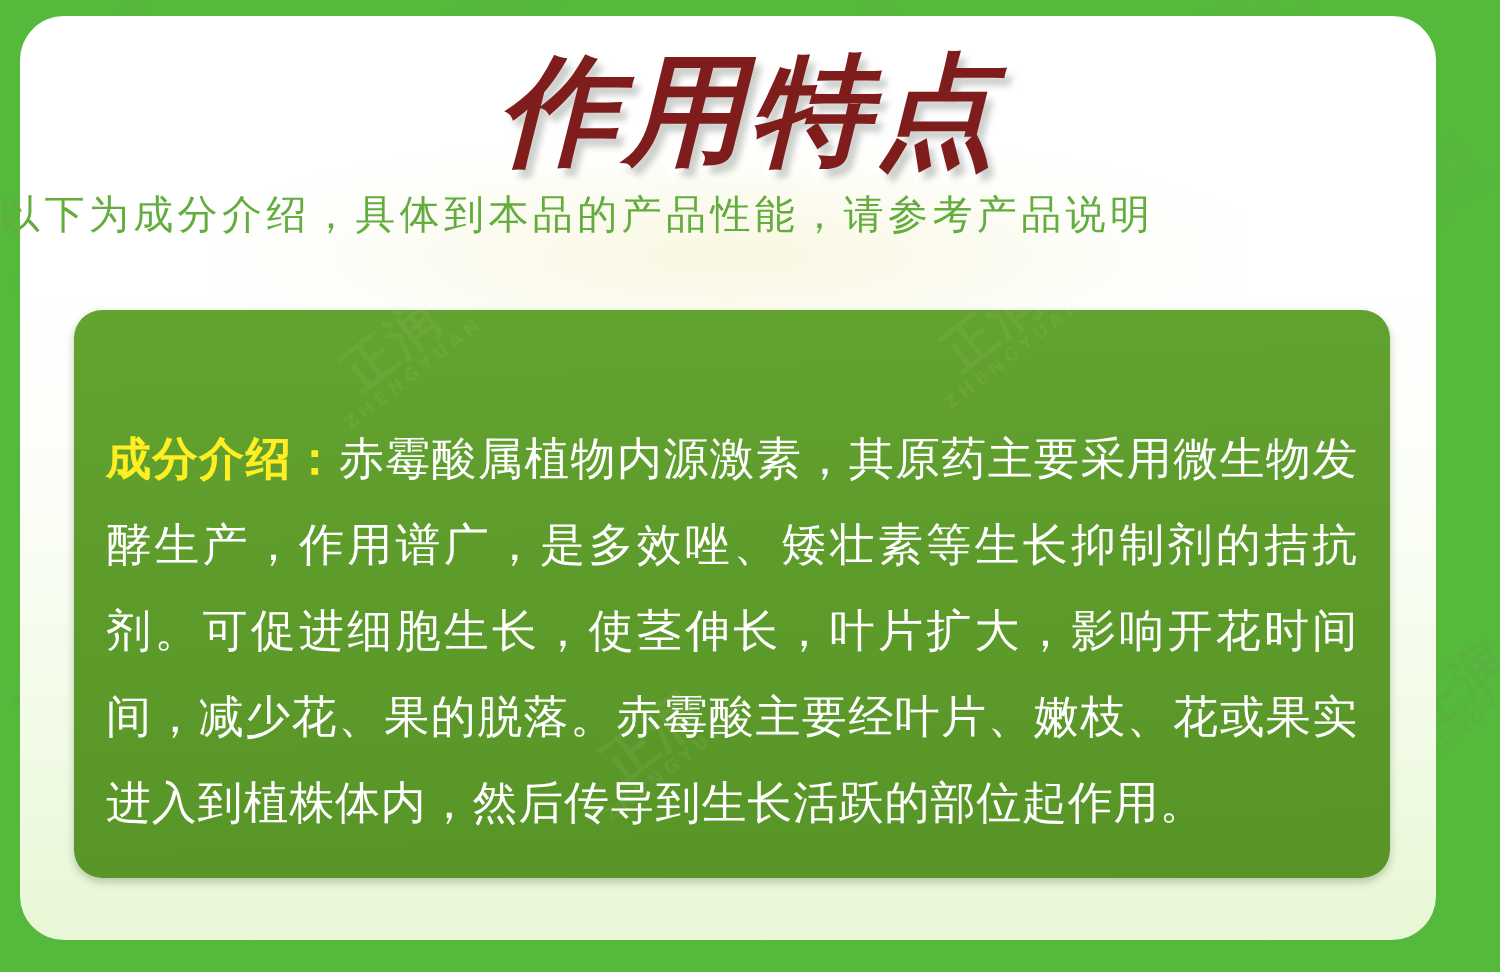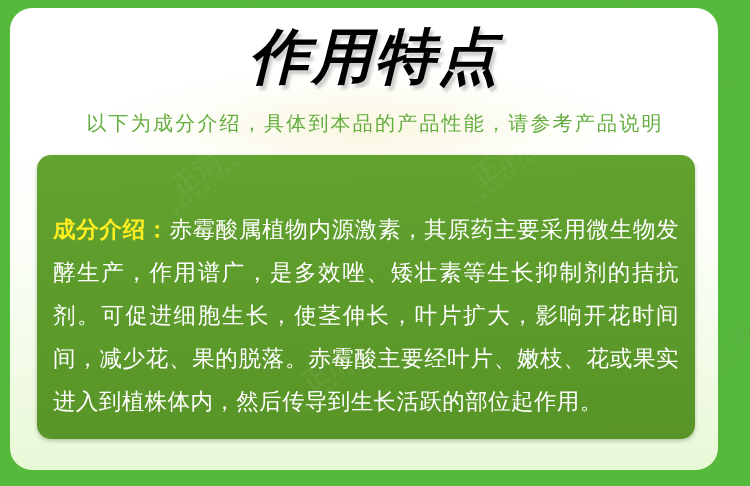--- a/index.html
+++ b/index.html
@@ -97,36 +97,35 @@
     width: 100%;
     text-align: center;
     z-index: 20;
   }
   .heading {
     display: inline-block;
     font-family: "DejaVu Sans", "Liberation Sans", sans-serif;
     font-size: 60px;
     font-weight: bold;
     font-style: italic;
-    color: #000000;
+    color: #7f1d1d;
     letter-spacing: 3px;
     line-height: 1.08;
     -webkit-text-stroke: 5px #ffffff;
     paint-order: stroke fill;
     text-shadow:
        3px 4px 3px rgba(120,130,120,0.38),
        0 0 1px rgba(255,255,255,0.9);
   }
 
   .subtitle-wrap {
     position: absolute;
     left: 0;
-    top: 110px;
+    top: 94px;
     width: 100%;
-    text-align: center;
     z-index: 20;
     text-decoration: underline;
   }
   .subtitle {
     display: inline-block;
     font-size: 20px;
     font-weight: normal;
     color: #63ad3f;
     letter-spacing: 2.2px;
     white-space: nowrap;

